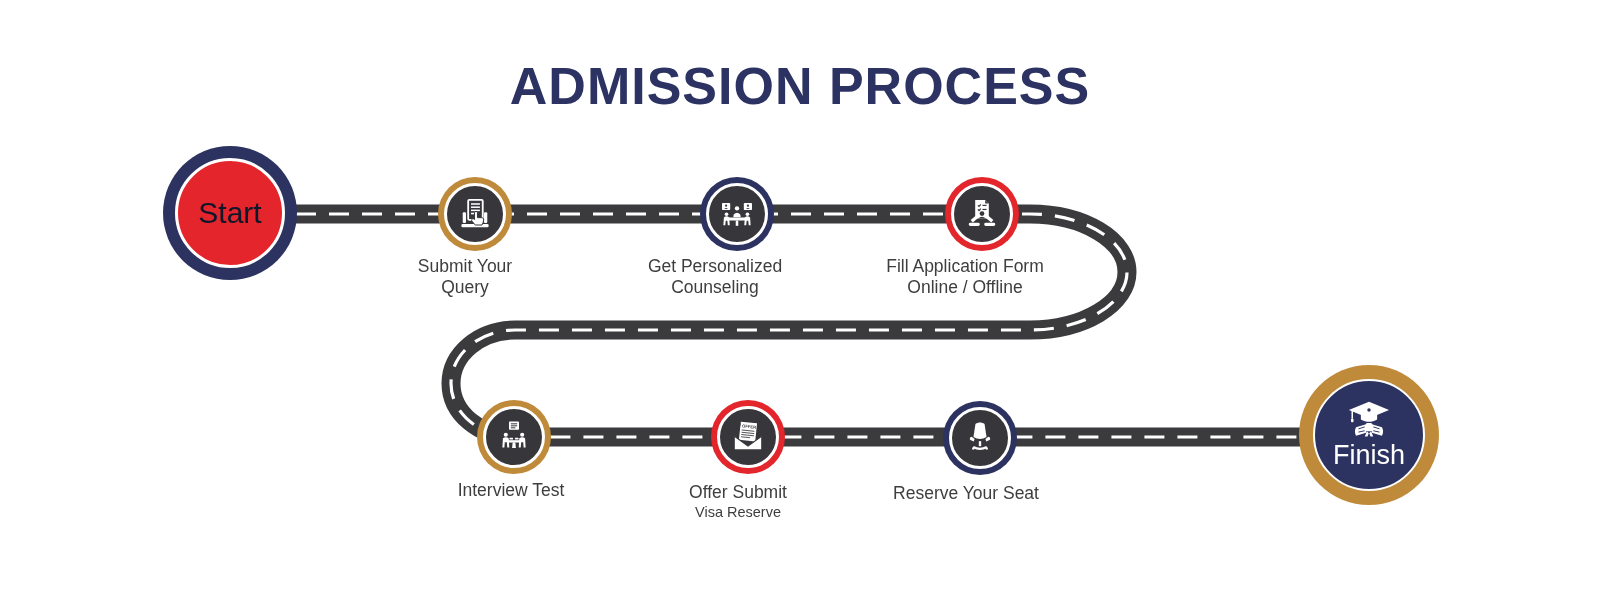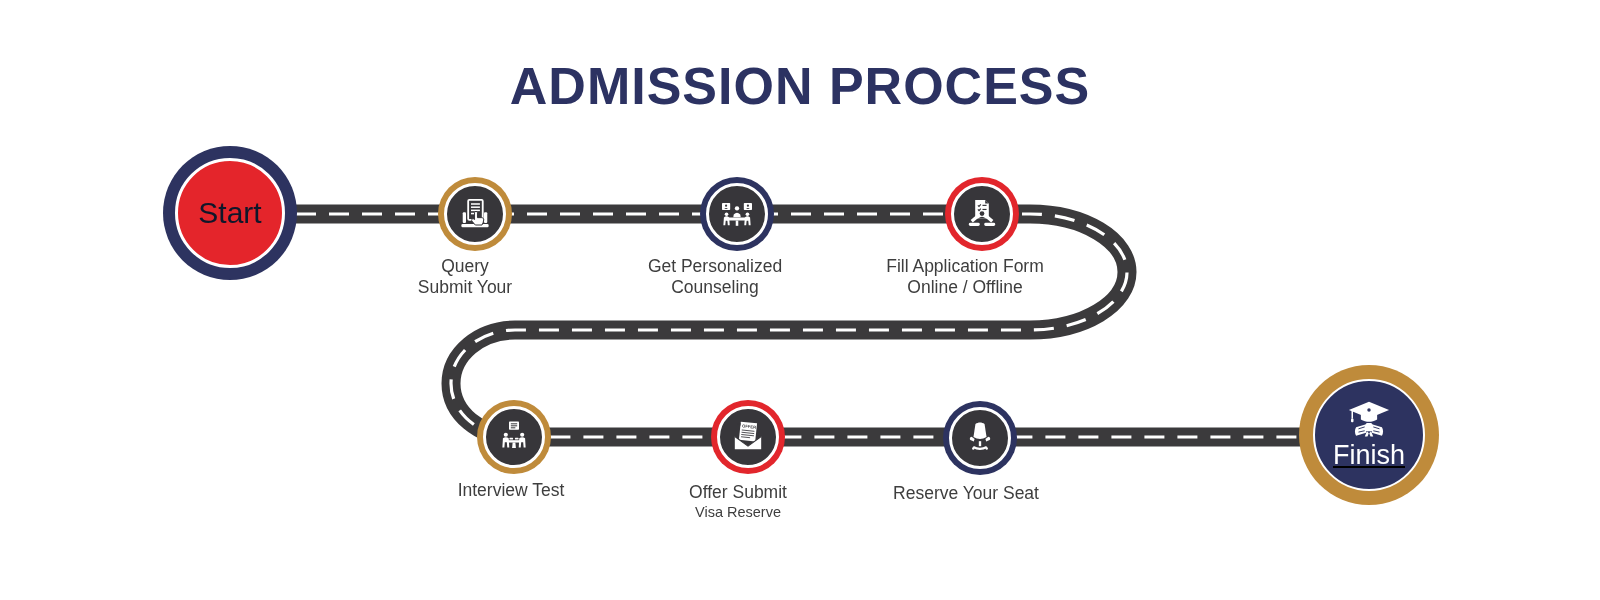--- a/index.html
+++ b/index.html
@@ -7,21 +7,21 @@
           font-family:"Liberation Sans", sans-serif;}
   #road-svg{position:absolute;left:0;top:0;z-index:1;}
   .title{position:absolute;left:0;top:56px;width:1600px;text-align:center;
          font-size:52px;font-weight:800;letter-spacing:1px;color:#2c3262;z-index:2;}
   .node{position:absolute;border-radius:50%;display:flex;align-items:center;justify-content:center;z-index:3;}
   .inner{border-radius:50%;box-sizing:border-box;display:flex;flex-direction:column;
          align-items:center;justify-content:center;}
   .node-start{left:163px;top:146px;width:134px;height:134px;background:#2d3360;}
   .node-start .inner{width:110px;height:110px;background:#e4252b;border:3px solid #fff;}
   .start-text{color:#0f172a;font-size:30px;}
-  .node-finish{left:1299px;top:365px;width:140px;height:140px;background:#bf8b3b;text-decoration:underline;}
+  .node-finish{left:1299px;top:365px;width:140px;height:140px;background:#bf8b3b;}
   .node-finish .inner{width:112px;height:112px;background:#2d3360;border:2.5px solid #fff;}
   .finish-text{color:#fff;font-size:27px;margin-top:-3px;}
   .node-step{width:74px;height:74px;}
   .node-step .inner{width:62px;height:62px;background:#37363a;border:3px solid #fff;}
   .s1{left:438px;top:177px;} .s2{left:700px;top:177px;} .s3{left:945px;top:177px;}
   .s4{left:477px;top:400px;} .s5{left:711px;top:400px;} .s6{left:943px;top:401px;}
   .step-label{position:absolute;width:280px;text-align:center;color:#3e3e3e;
               font-size:17.5px;line-height:21px;z-index:2;}
   .step-label .sub{font-size:14.5px;line-height:19px;}
   .l1{left:325px;top:256px;} .l2{left:575px;top:256px;} .l3{left:825px;top:256px;}
@@ -179,22 +179,22 @@
         </g>
         <rect x="22.5" y="25.2" width="7" height="8.6" rx="1.6" fill="#fff"></rect>
         <path d="M23.8 33.8 l-2.2 5.4 2.8 0 1.4-3.4 z" fill="#fff"></path>
         <path d="M28.2 33.8 l2.2 5.4-2.8 0-1.4-3.4 z" fill="#fff"></path>
       </svg>
       <span class="finish-text">Finish</span>
     </div>
   </div>
 
   <div class="step-label l1">
+    <div>Submit Your</div>
     <div>Query</div>
-    <div>Submit Your</div>
   </div>
   <div class="step-label l3">
     <div>Fill Application Form</div>
     <div>Online / Offline</div>
   </div>
   <div class="step-label l2">
     <div>Get Personalized</div>
     <div>Counseling</div>
   </div>
   <div class="step-label l4">

